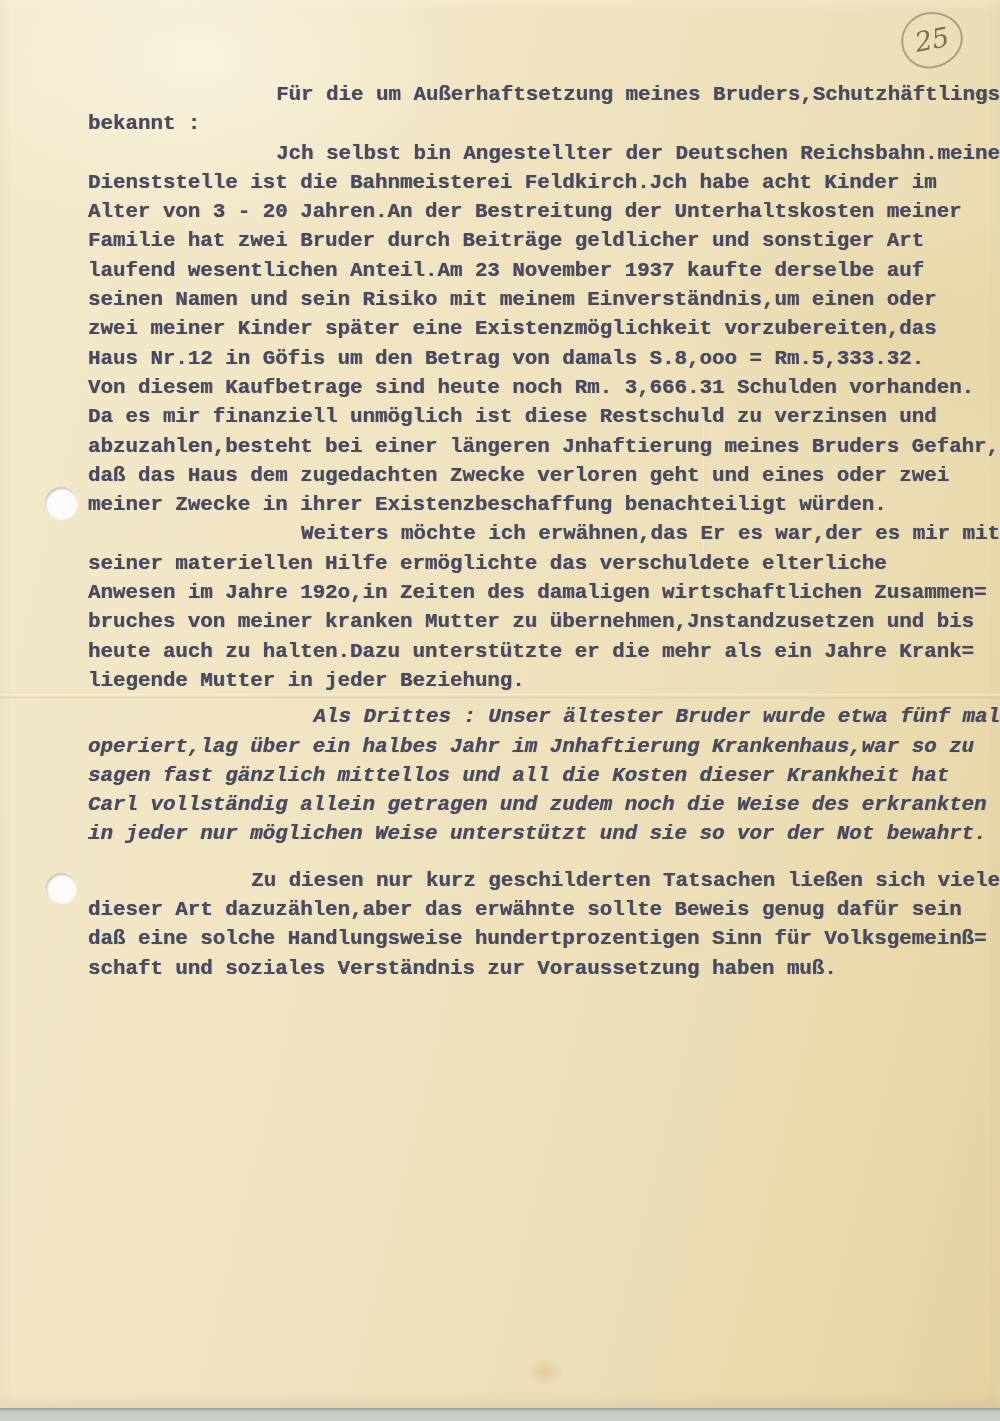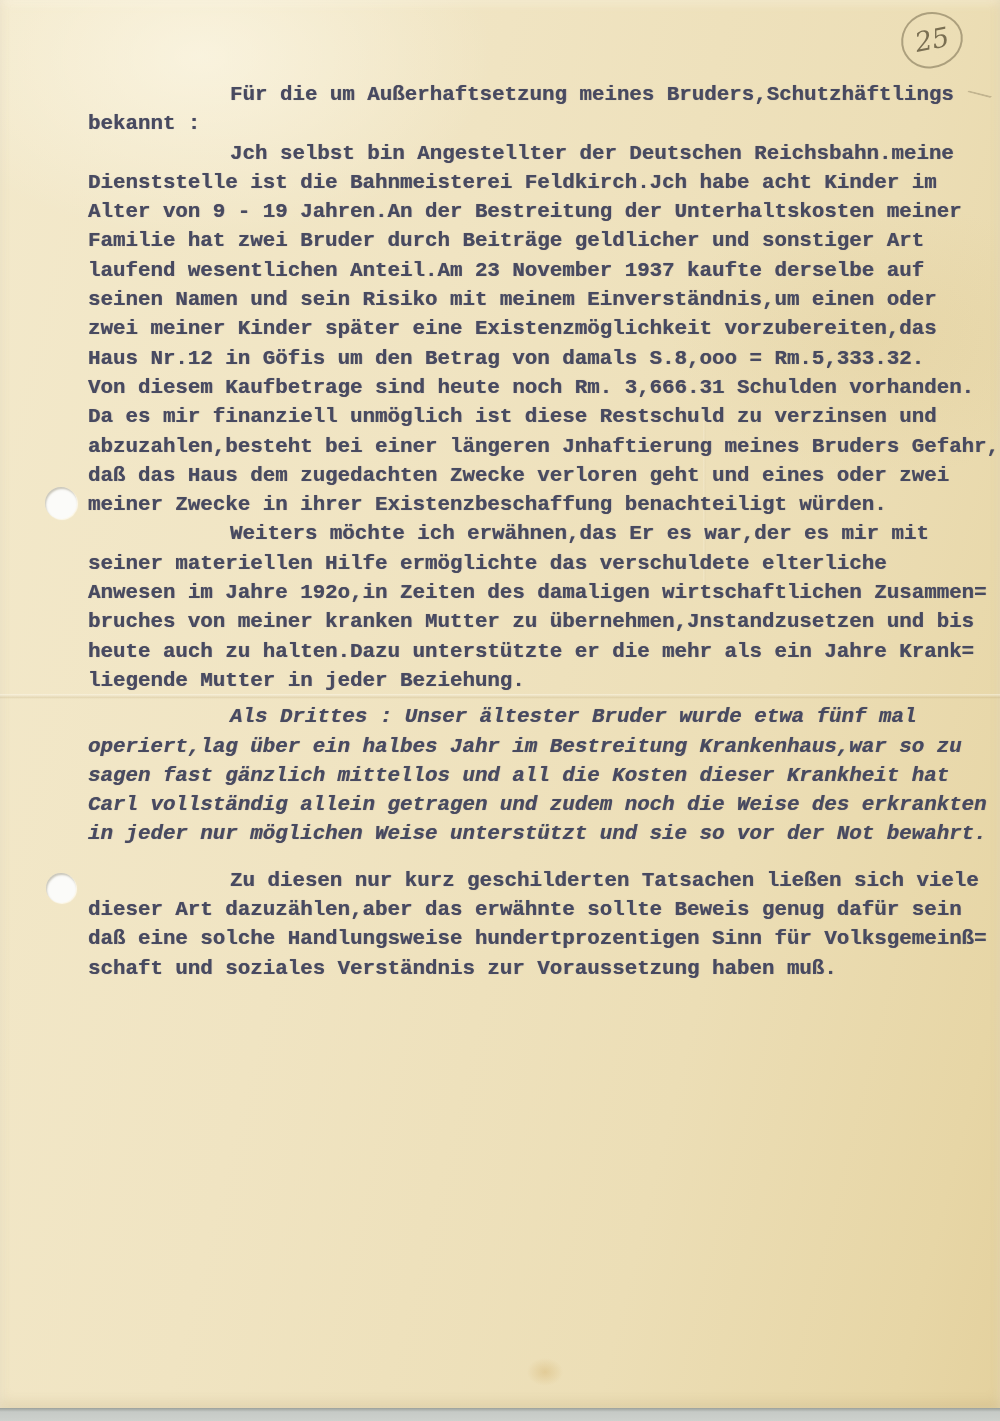--- a/index.html
+++ b/index.html
@@ -77,21 +77,21 @@
     position: absolute; left: 88px; top: 80px;
     width: 912px;
     font-family: "Liberation Mono", monospace;
     font-weight: bold;
     font-size: 20.8px;
     line-height: 29.3px;
     color: #484a60;
     text-shadow: 0.4px 0.4px 0.7px rgba(62,64,92,0.55), -0.2px 0 0.4px rgba(62,64,92,0.35);
   }
   .textblock .line { white-space: pre; }
-  .textblock .line.first { text-indent: 142px; }
+  .textblock .line.first { text-indent: 142px; text-align: right; }
   .paragraph-4 { margin-top: 7px; font-style: italic; }
   .paragraph-5 { margin-top: 17px; }
   
   .scanner-strip {
     position: absolute; left: 0; top: 1408px;
     width: 1000px; height: 13px;
     background: linear-gradient(to bottom, #9aa09b 0%, #c6cac6 30%, #cdd1cd 100%);
   }
 </style>
 </head>
@@ -108,21 +108,21 @@
     </div>
     <div class="margin-mark"></div>
     <div class="textblock" id="textblock">
         <div class="paragraph paragraph-1">
           <div class="line first">Für die um Außerhaftsetzung meines Bruders,Schutzhäftlings</div>
           <div class="line">bekannt :</div>
         </div>
         <div class="paragraph paragraph-2">
           <div class="line first">Jch selbst bin Angestellter der Deutschen Reichsbahn.meine</div>
           <div class="line">Dienststelle ist die Bahnmeisterei Feldkirch.Jch habe acht Kinder im</div>
-          <div class="line">Alter von 9 - 19 Jahren.An der Bestreitung der Unterhaltskosten meiner</div>
+          <div class="line">Alter von 3 - 20 Jahren.An der Bestreitung der Unterhaltskosten meiner</div>
           <div class="line">Familie hat zwei Bruder durch Beiträge geldlicher und sonstiger Art</div>
           <div class="line">laufend wesentlichen Anteil.Am 23 November 1937 kaufte derselbe auf</div>
           <div class="line">seinen Namen und sein Risiko mit meinem Einverständnis,um einen oder</div>
           <div class="line">zwei meiner Kinder später eine Existenzmöglichkeit vorzubereiten,das</div>
           <div class="line">Haus Nr.12 in Göfis um den Betrag von damals S.8,ooo = Rm.5,333.32.</div>
           <div class="line">Von diesem Kaufbetrage sind heute noch Rm. 3,666.31 Schulden vorhanden.</div>
           <div class="line">Da es mir finanziell unmöglich ist diese Restschuld zu verzinsen und</div>
           <div class="line">abzuzahlen,besteht bei einer längeren Jnhaftierung meines Bruders Gefahr,</div>
           <div class="line">daß das Haus dem zugedachten Zwecke verloren geht und eines oder zwei</div>
           <div class="line">meiner Zwecke in ihrer Existenzbeschaffung benachteiligt würden.</div>
@@ -130,21 +130,21 @@
         <div class="paragraph paragraph-3">
           <div class="line first">Weiters möchte ich erwähnen,das Er es war,der es mir mit</div>
           <div class="line">seiner materiellen Hilfe ermöglichte das verschuldete elterliche</div>
           <div class="line">Anwesen im Jahre 192o,in Zeiten des damaligen wirtschaftlichen Zusammen=</div>
           <div class="line">bruches von meiner kranken Mutter zu übernehmen,Jnstandzusetzen und bis</div>
           <div class="line">heute auch zu halten.Dazu unterstützte er die mehr als ein Jahre Krank=</div>
           <div class="line">liegende Mutter in jeder Beziehung.</div>
         </div>
         <div class="paragraph paragraph-4">
           <div class="line first">Als Drittes : Unser ältester Bruder wurde etwa fünf mal</div>
-          <div class="line">operiert,lag über ein halbes Jahr im Bestreitung Krankenhaus,war so zu</div>
+          <div class="line">operiert,lag über ein halbes Jahr im Jnhaftierung Krankenhaus,war so zu</div>
           <div class="line">sagen fast gänzlich mittellos und all die Kosten dieser Krankheit hat</div>
           <div class="line">Carl vollständig allein getragen und zudem noch die Weise des erkrankten</div>
           <div class="line">in jeder nur möglichen Weise unterstützt und sie so vor der Not bewahrt.</div>
         </div>
         <div class="paragraph paragraph-5">
           <div class="line first">Zu diesen nur kurz geschilderten Tatsachen ließen sich viele</div>
           <div class="line">dieser Art dazuzählen,aber das erwähnte sollte Beweis genug dafür sein</div>
           <div class="line">daß eine solche Handlungsweise hundertprozentigen Sinn für Volksgemeinß=</div>
           <div class="line">schaft und soziales Verständnis zur Voraussetzung haben muß.</div>
         </div>

